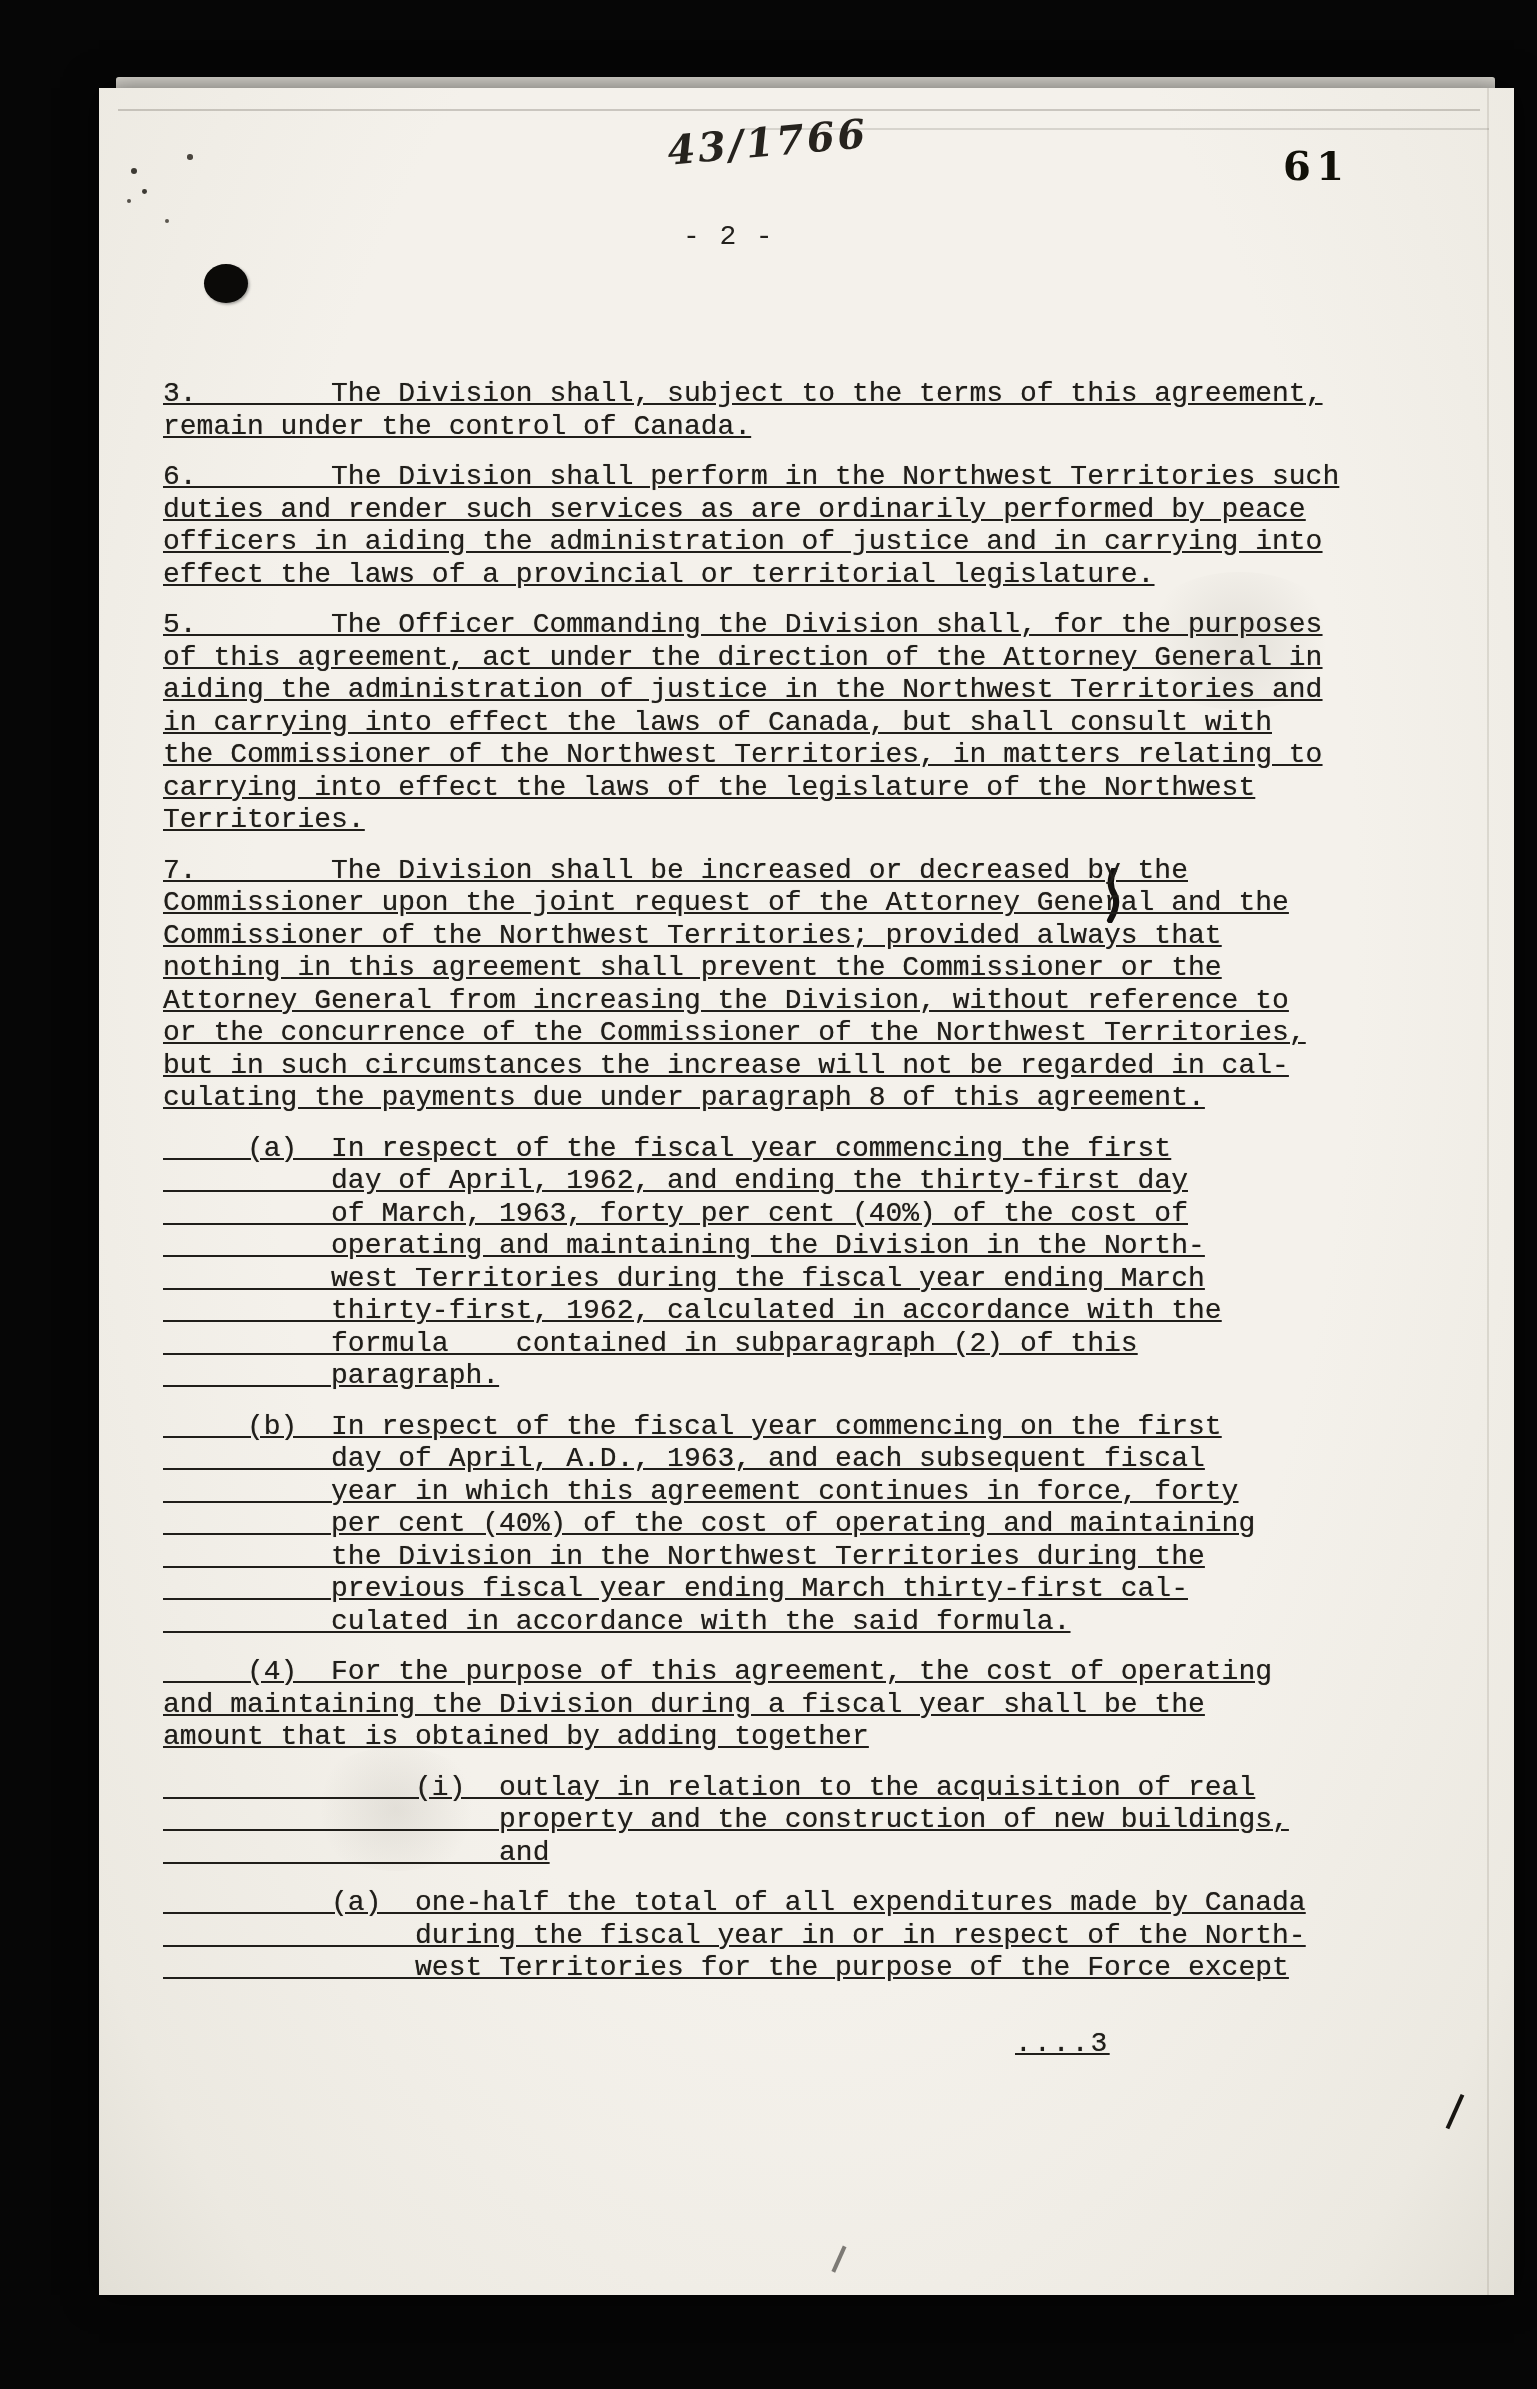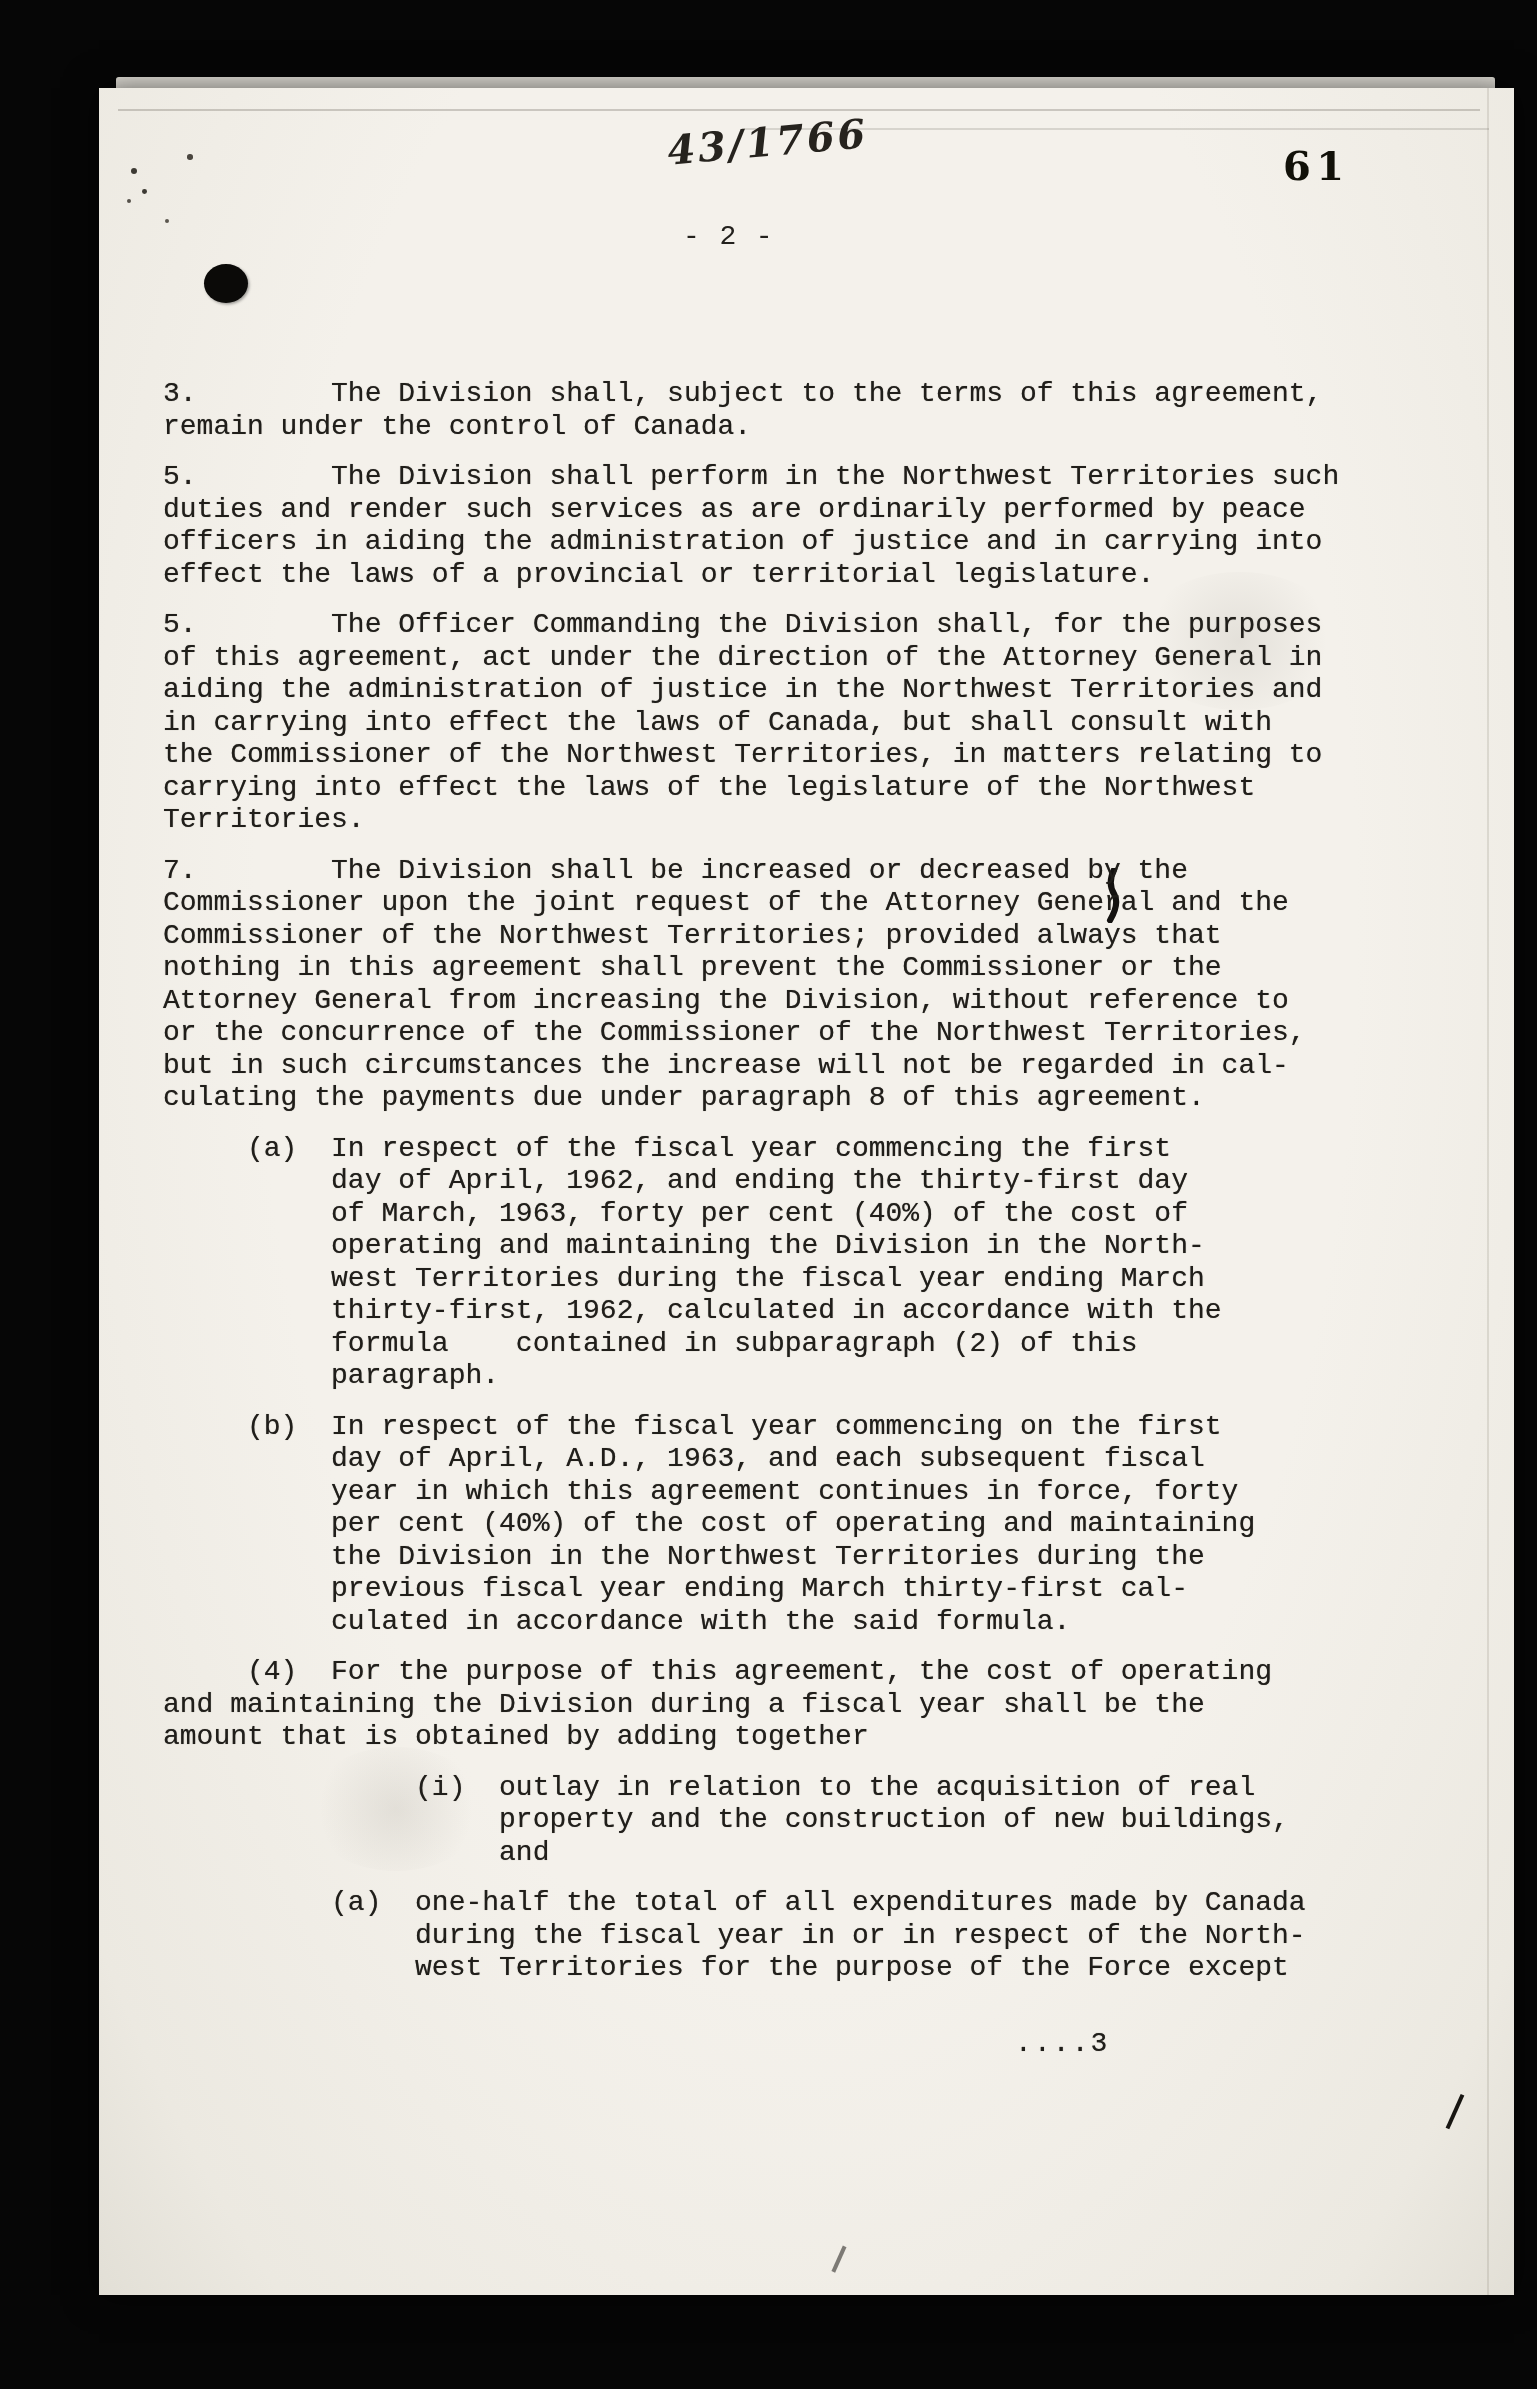--- a/index.html
+++ b/index.html
@@ -106,20 +106,21 @@
   .speck.s5 { left: 66px;  top: 131px; width: 4.1px;  height: 4.1px; background:#5b574f; }
   .body-text {
     position: absolute;
     left: 64px;
     top: 290px;
     width: 1300px;
     font-size: 28px;
     line-height: 32.5px;
     color: #201e1a;
     text-shadow: 0 0 0.7px rgba(32, 30, 26, 0.65);
+    text-decoration: underline;
   }
   .para {
     white-space: pre;
     margin: 0 0 18px 0;
   }
   .footer-mark {
     margin-top: 43px;
     padding-left: 852px;
     white-space: pre;
     letter-spacing: 2.1px;
@@ -180,21 +181,21 @@
 
     <div class="pen-mark">
       <svg width="21" height="55" viewBox="0 0 30 80" xmlns="http://www.w3.org/2000/svg">
         <path d="M16 2 Q6 22 16 38 Q24 52 10 76" stroke="#141210" stroke-width="9" fill="none" stroke-linecap="round"></path>
       </svg>
     </div>
 
     <div class="body-text">
       <div class="para">3.        The Division shall, subject to the terms of this agreement,
 remain under the control of Canada.</div>
-      <div class="para">5.        The Division shall perform in the Northwest Territories such
+      <div class="para">6.        The Division shall perform in the Northwest Territories such
 duties and render such services as are ordinarily performed by peace
 officers in aiding the administration of justice and in carrying into
 effect the laws of a provincial or territorial legislature.</div>
       <div class="para">5.        The Officer Commanding the Division shall, for the purposes
 of this agreement, act under the direction of the Attorney General in
 aiding the administration of justice in the Northwest Territories and
 in carrying into effect the laws of Canada, but shall consult with
 the Commissioner of the Northwest Territories, in matters relating to
 carrying into effect the laws of the legislature of the Northwest
 Territories.</div>

